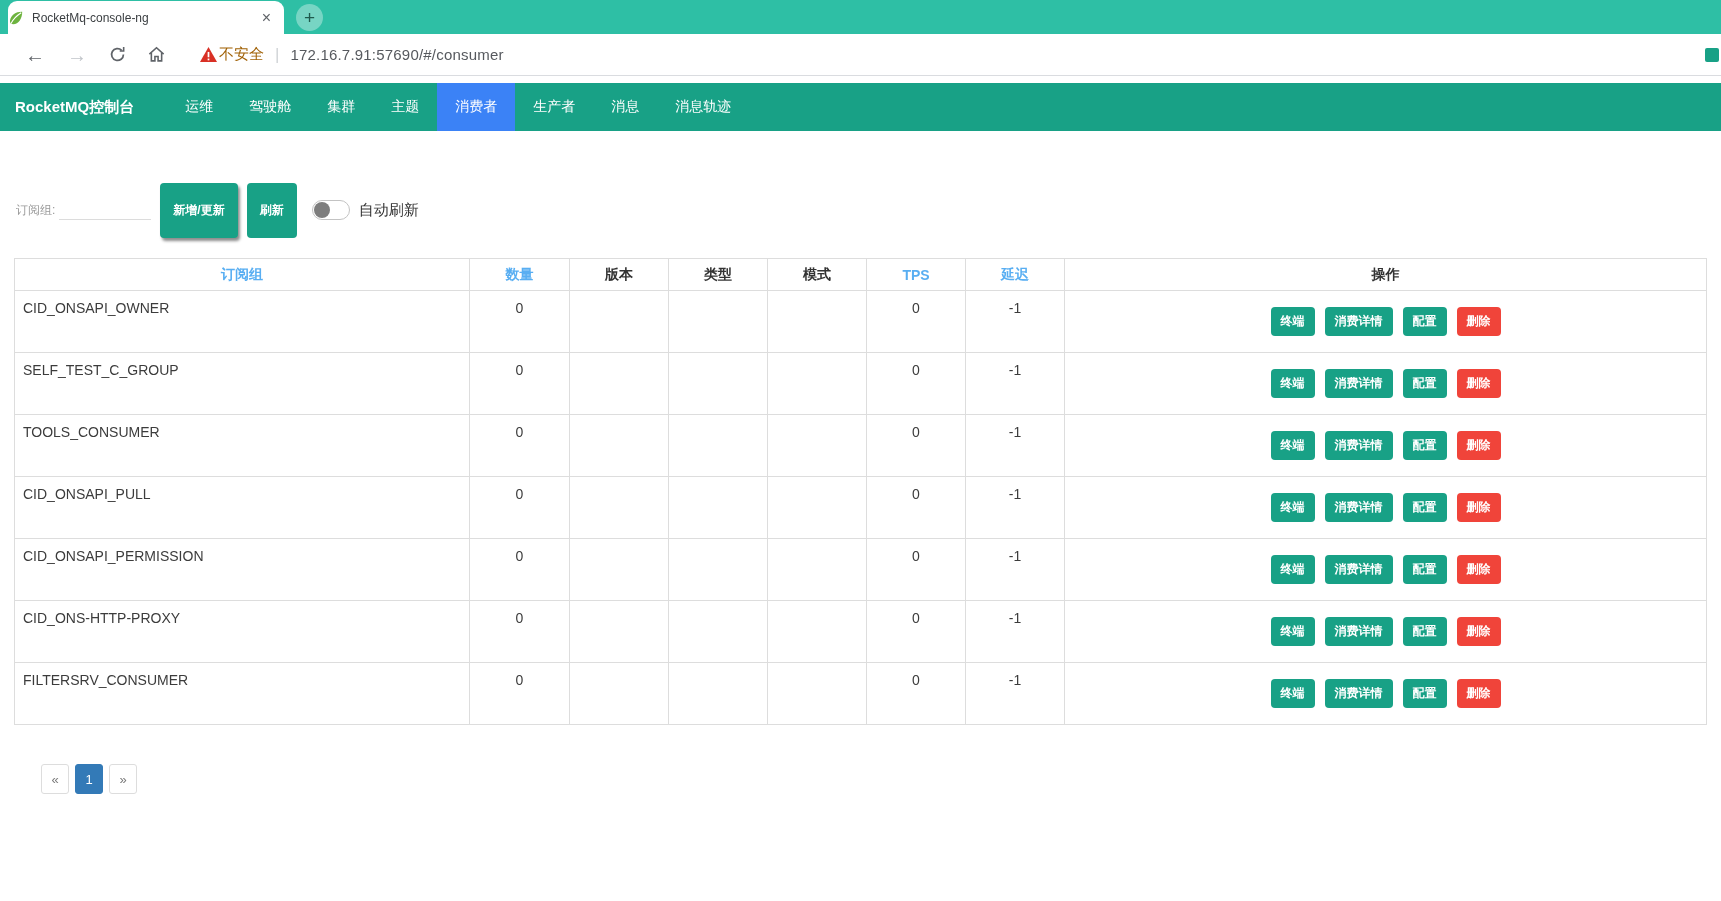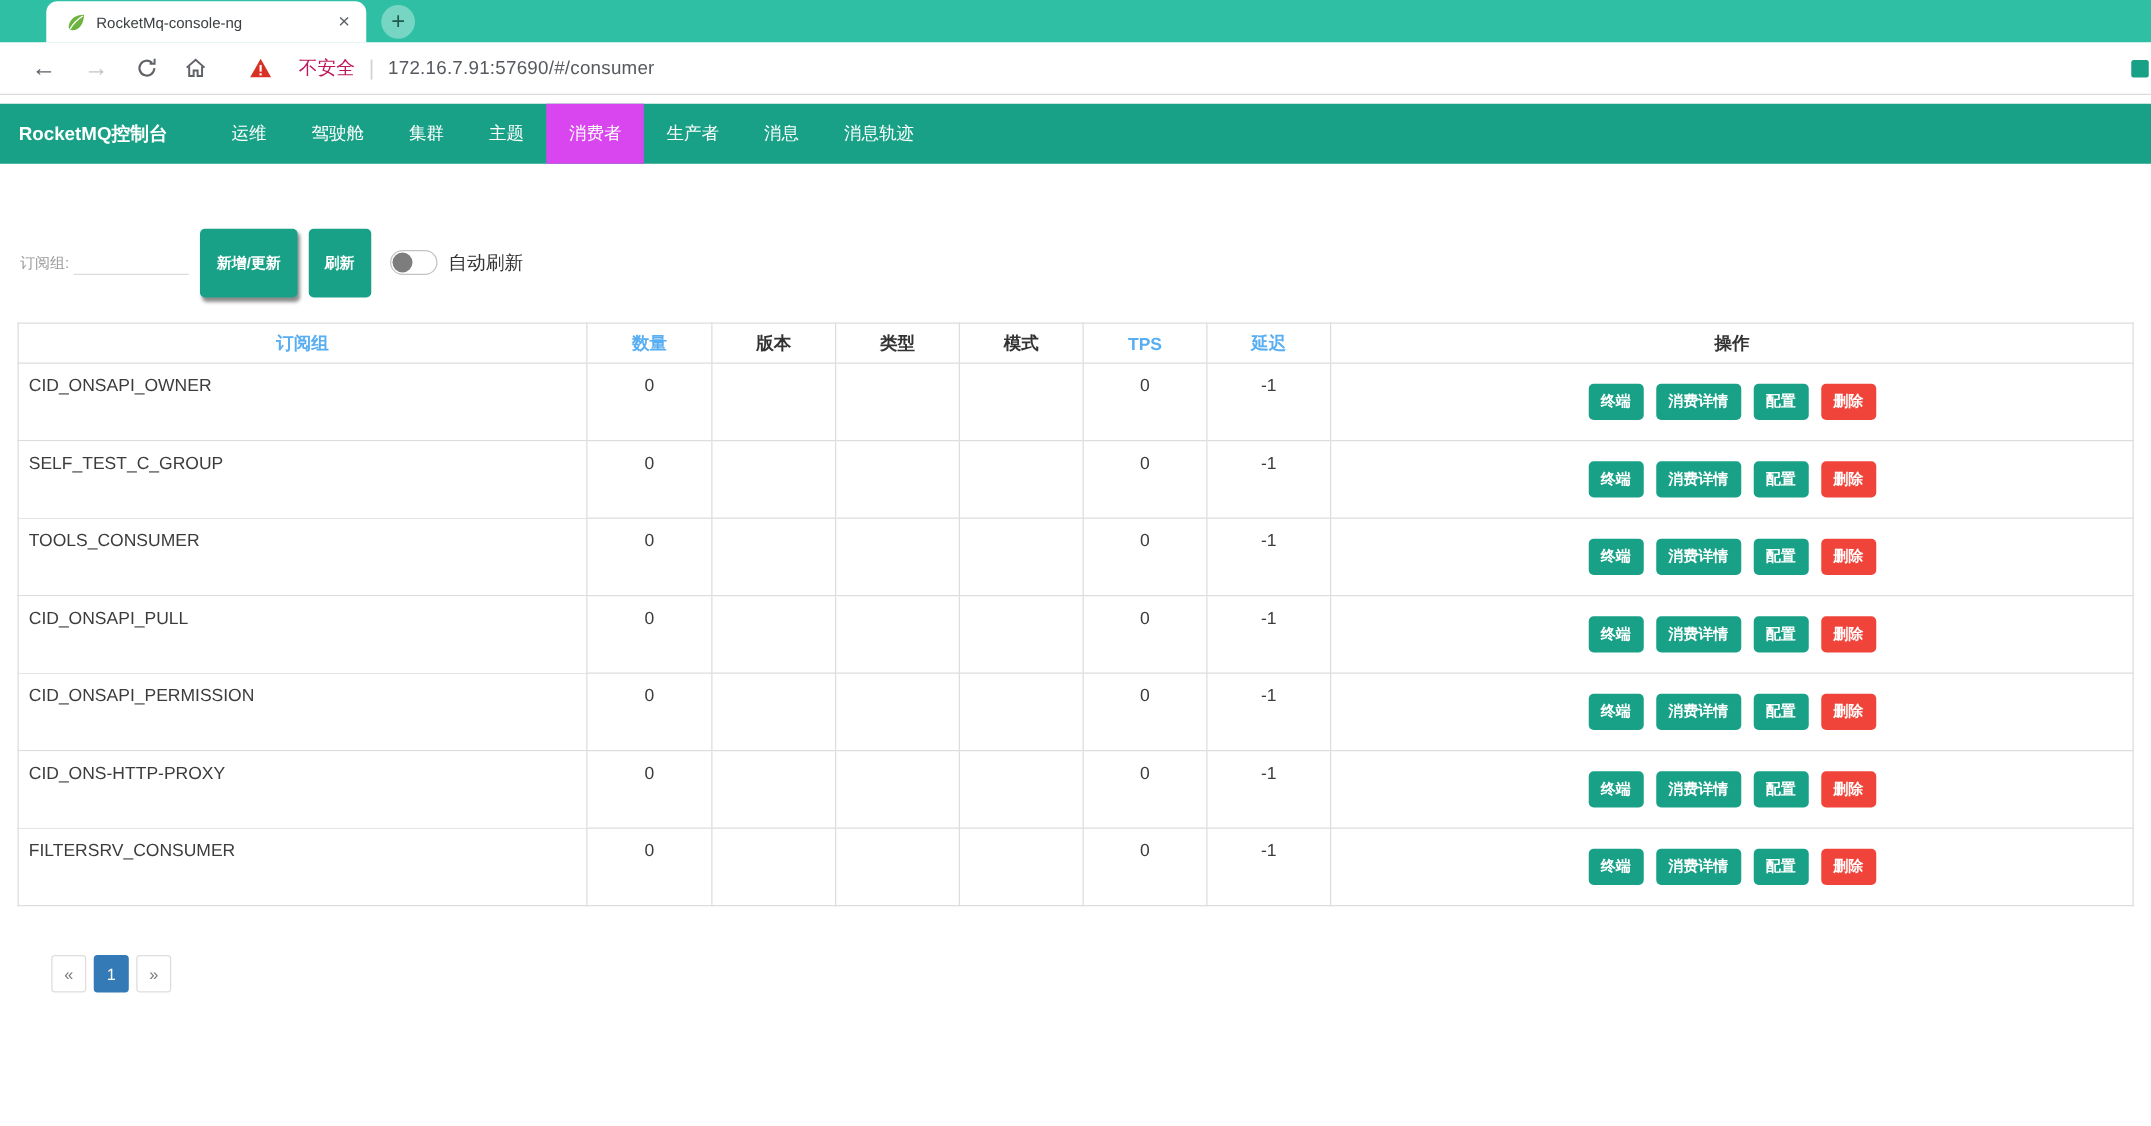--- a/index.html
+++ b/index.html
@@ -4,52 +4,52 @@
 <style>
   * { box-sizing: border-box; margin: 0; padding: 0; }
   html,body { width:1721px; height:901px; }
   body {
     font-family: "Liberation Sans", "DejaVu Sans", sans-serif;
     background:#fff; overflow:hidden; position:relative;
   }
   
   .tab-strip { height:34px; background:#2ebfa5; display:flex; align-items:flex-end; padding-left:8px; }
   .tab {
-    width:256px; height:33px; background:#fff; border-radius:9px 9px 0 0;
-    display:flex; align-items:center; padding:0 8px 0 16px; cursor:pointer;margin-left:29px;
+    width:276px; height:33px; background:#fff; border-radius:9px 9px 0 0;
+    display:flex; align-items:center; padding:0 8px 0 0; cursor:pointer;
   }
   .tab-title { font-size:12px; color:#3c4043; flex:1; margin-left:8px; white-space:nowrap; overflow:hidden; }
   .tab-close { color:#5f6368; font-size:16px; padding:0 5px; cursor:pointer; line-height:1; }
   .new-tab {
     width:27px; height:27px; border-radius:50%; background:rgba(255,255,255,0.35);
     color:#1f5a4d; font-size:19px; display:flex; align-items:center; justify-content:center;
     margin:0 0 3px 12px; cursor:pointer;
   }
   .address-bar {
     height:42px; background:#fff; border-bottom:1px solid #dadce0;
     display:flex; align-items:center; padding-left:14px; position:relative;
   }
   .nav-glyph { font-size:20px; color:#5f6368; margin:0 11px; cursor:pointer; line-height:1; }
   .nav-glyph.disabled { color:#c0c4c9; }
   .icon-btn { margin:0 10px; cursor:pointer; display:flex; align-items:center; }
   .omnibox { display:flex; align-items:center; margin-left:24px; cursor:text; }
   .warn-wrap { display:flex; align-items:center; cursor:pointer; }
-  .warn-text { color:#be185d; font-size:15px; margin-left:22px; }
+  .warn-text { color:#a16207; font-size:15px; margin-left:2px; }
   .url-sep { color:#d0d3d6; margin:0 11px; font-size:17px; }
   .url-text { color:#56595e; font-size:15px; letter-spacing:0.2px; }
   .ext-square { position:absolute; right:2px; top:14px; width:14px; height:14px; background:#18a186; border-radius:2px; }
   
   .navbar { margin-top:7px; height:48px; background:#18a186; display:flex; align-items:stretch; }
   .brand { color:#fff; font-size:15px; font-weight:bold; display:flex; align-items:center; padding:0 15px; cursor:pointer; }
   .nav-items { display:flex; align-items:stretch; margin-left:18px; }
   .nav-item {
     color:#fff; font-size:14px; display:flex; align-items:center;
     padding:0 18px; cursor:pointer; text-decoration:none;
   }
-  .nav-item.active { background:#d946ef; }
+  .nav-item.active { background:#3b82f6; }
   
   .toolbar { display:flex; align-items:center; margin:64px 0 0 16px; height:30px; }
   .sub-label { color:#9a9a9a; font-size:12px; }
   .sub-input {
     border:none; border-bottom:1px solid #dcdcdc; width:92px; height:20px;
     margin-left:4px; font-size:13px; outline:none; background:transparent;
   }
   .btn {
     border:none; color:#fff; background:#18a186; font-size:12px; font-weight:bold;
     padding:19px 13px; border-radius:4px; margin-left:9px; cursor:pointer; white-space:nowrap;

